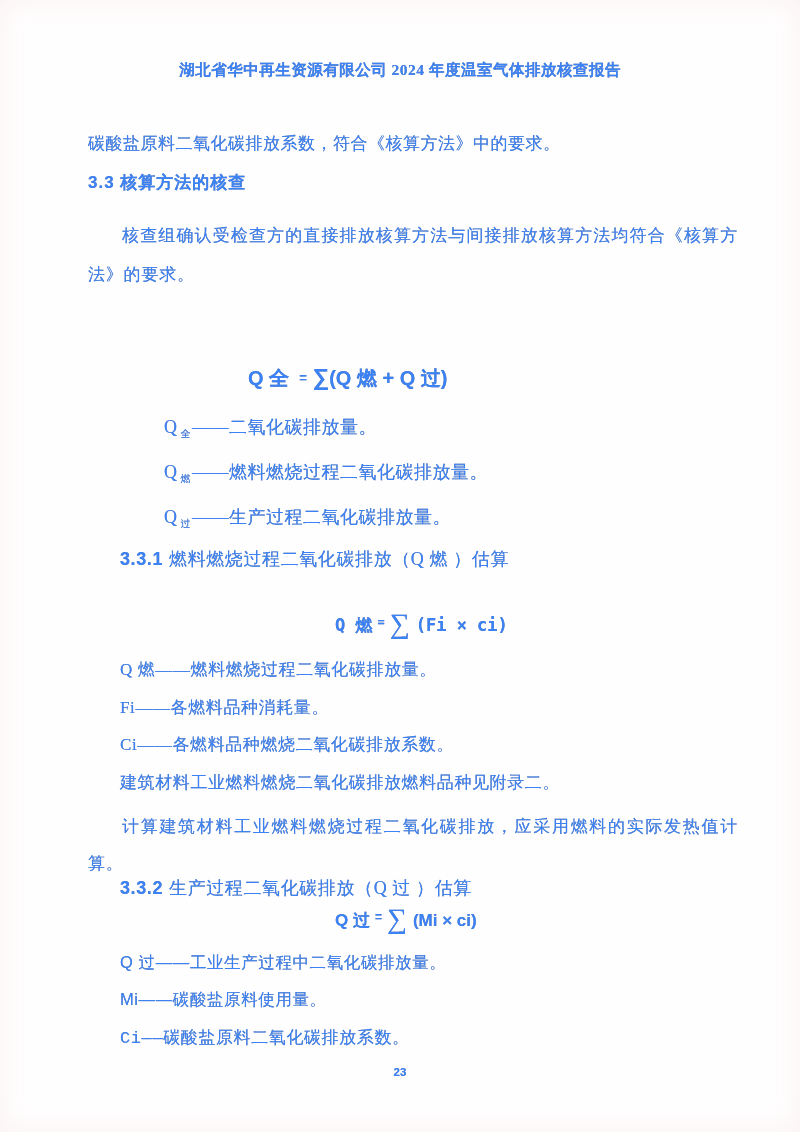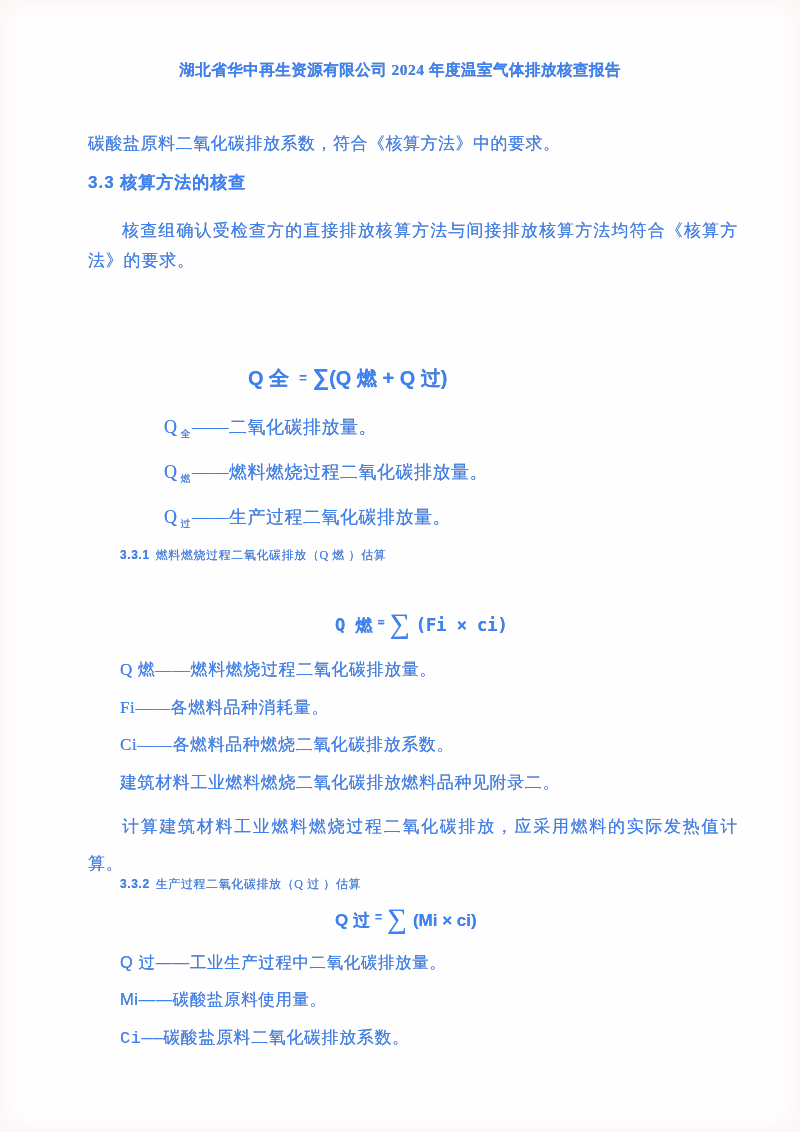--- a/index.html
+++ b/index.html
@@ -39,21 +39,21 @@
     left: 88px; top: 171px;
     font-size: 17px;
     font-weight: bold;
     letter-spacing: 1px;
     font-family: "Liberation Sans", "DejaVu Sans", sans-serif;
   }
   .para {
     left: 88px;
     width: 650px;
     font-size: 17px;
-    line-height: 30px;
+    line-height: 39px;
     text-align: justify;
     text-indent: 34px;
     letter-spacing: 0.8px;
     margin: 0;
   }
   .para-1 { top: 216px; }
   .para-2 { top: 293px; }
 
   
   .formula-1 {
@@ -77,21 +77,21 @@
     font-size: 10px;
     vertical-align: -4px;
     padding: 0 1px 0 3px;
   }
   .def-q-total { top: 415px; }
   .def-q-fuel  { top: 460px; }
   .def-q-proc  { top: 505px; }
 
   .subheading {
     left: 120px;
-    font-size: 12px;
+    font-size: 18px;
     letter-spacing: 0.6px;
     white-space: nowrap;
   }
   .subheading .num {
     font-family: "Liberation Sans", "DejaVu Sans", sans-serif;
     font-weight: bold;
     padding-right: 6px;
   }
   .h331 { top: 547px; }
   .h332 { top: 876px; }
@@ -178,14 +178,17 @@
   <p class="abs para note-para">计算建筑材料工业燃料燃烧过程二氧化碳排放，应采用燃料的实际发热值计算。</p>
 
   <div class="abs subheading h332"><span class="num">3.3.2</span><span>生产过程二氧化碳排放（Q 过 ）估算</span></div>
 
   <div class="abs formula-big formula-3"><span>Q 过</span><span class="eq">=</span><span class="sum">∑</span><span>(Mi × ci)</span></div>
 
   <p class="abs defline d332-1">Mi——碳酸盐原料使用量。</p>
   <p class="abs defline d332-0">Q 过——工业生产过程中二氧化碳排放量。</p>
   <p class="abs defline d332-2">Ci——碳酸盐原料二氧化碳排放系数。</p>
 
+  <div class="abs footer">
+    <span>23</span>
+  </div>
 
 </div>
 
 </body></html>

